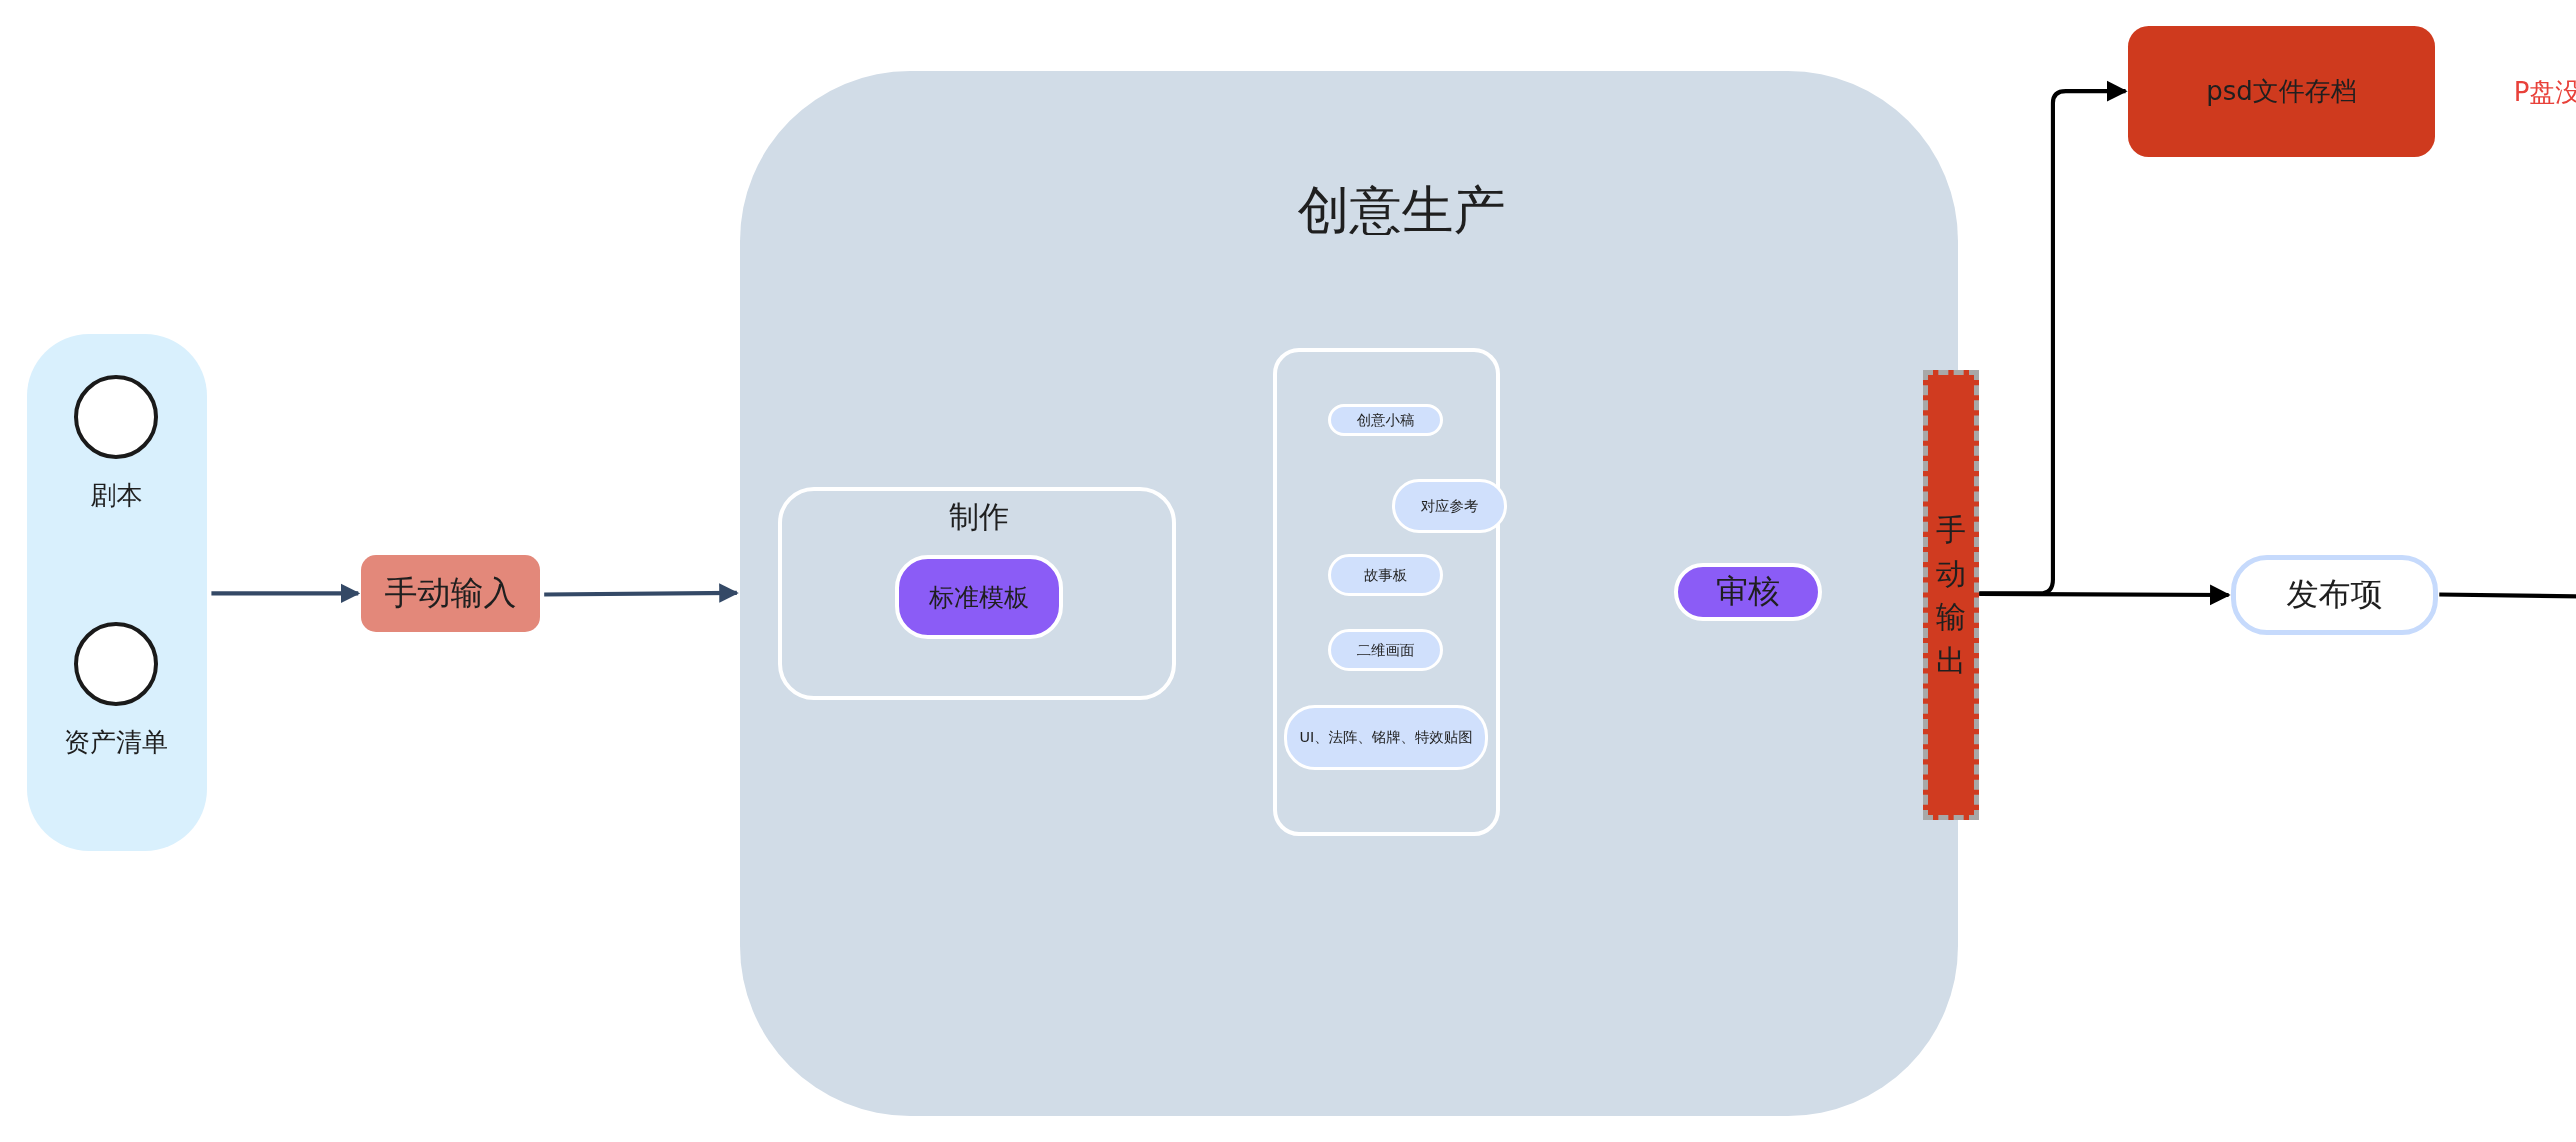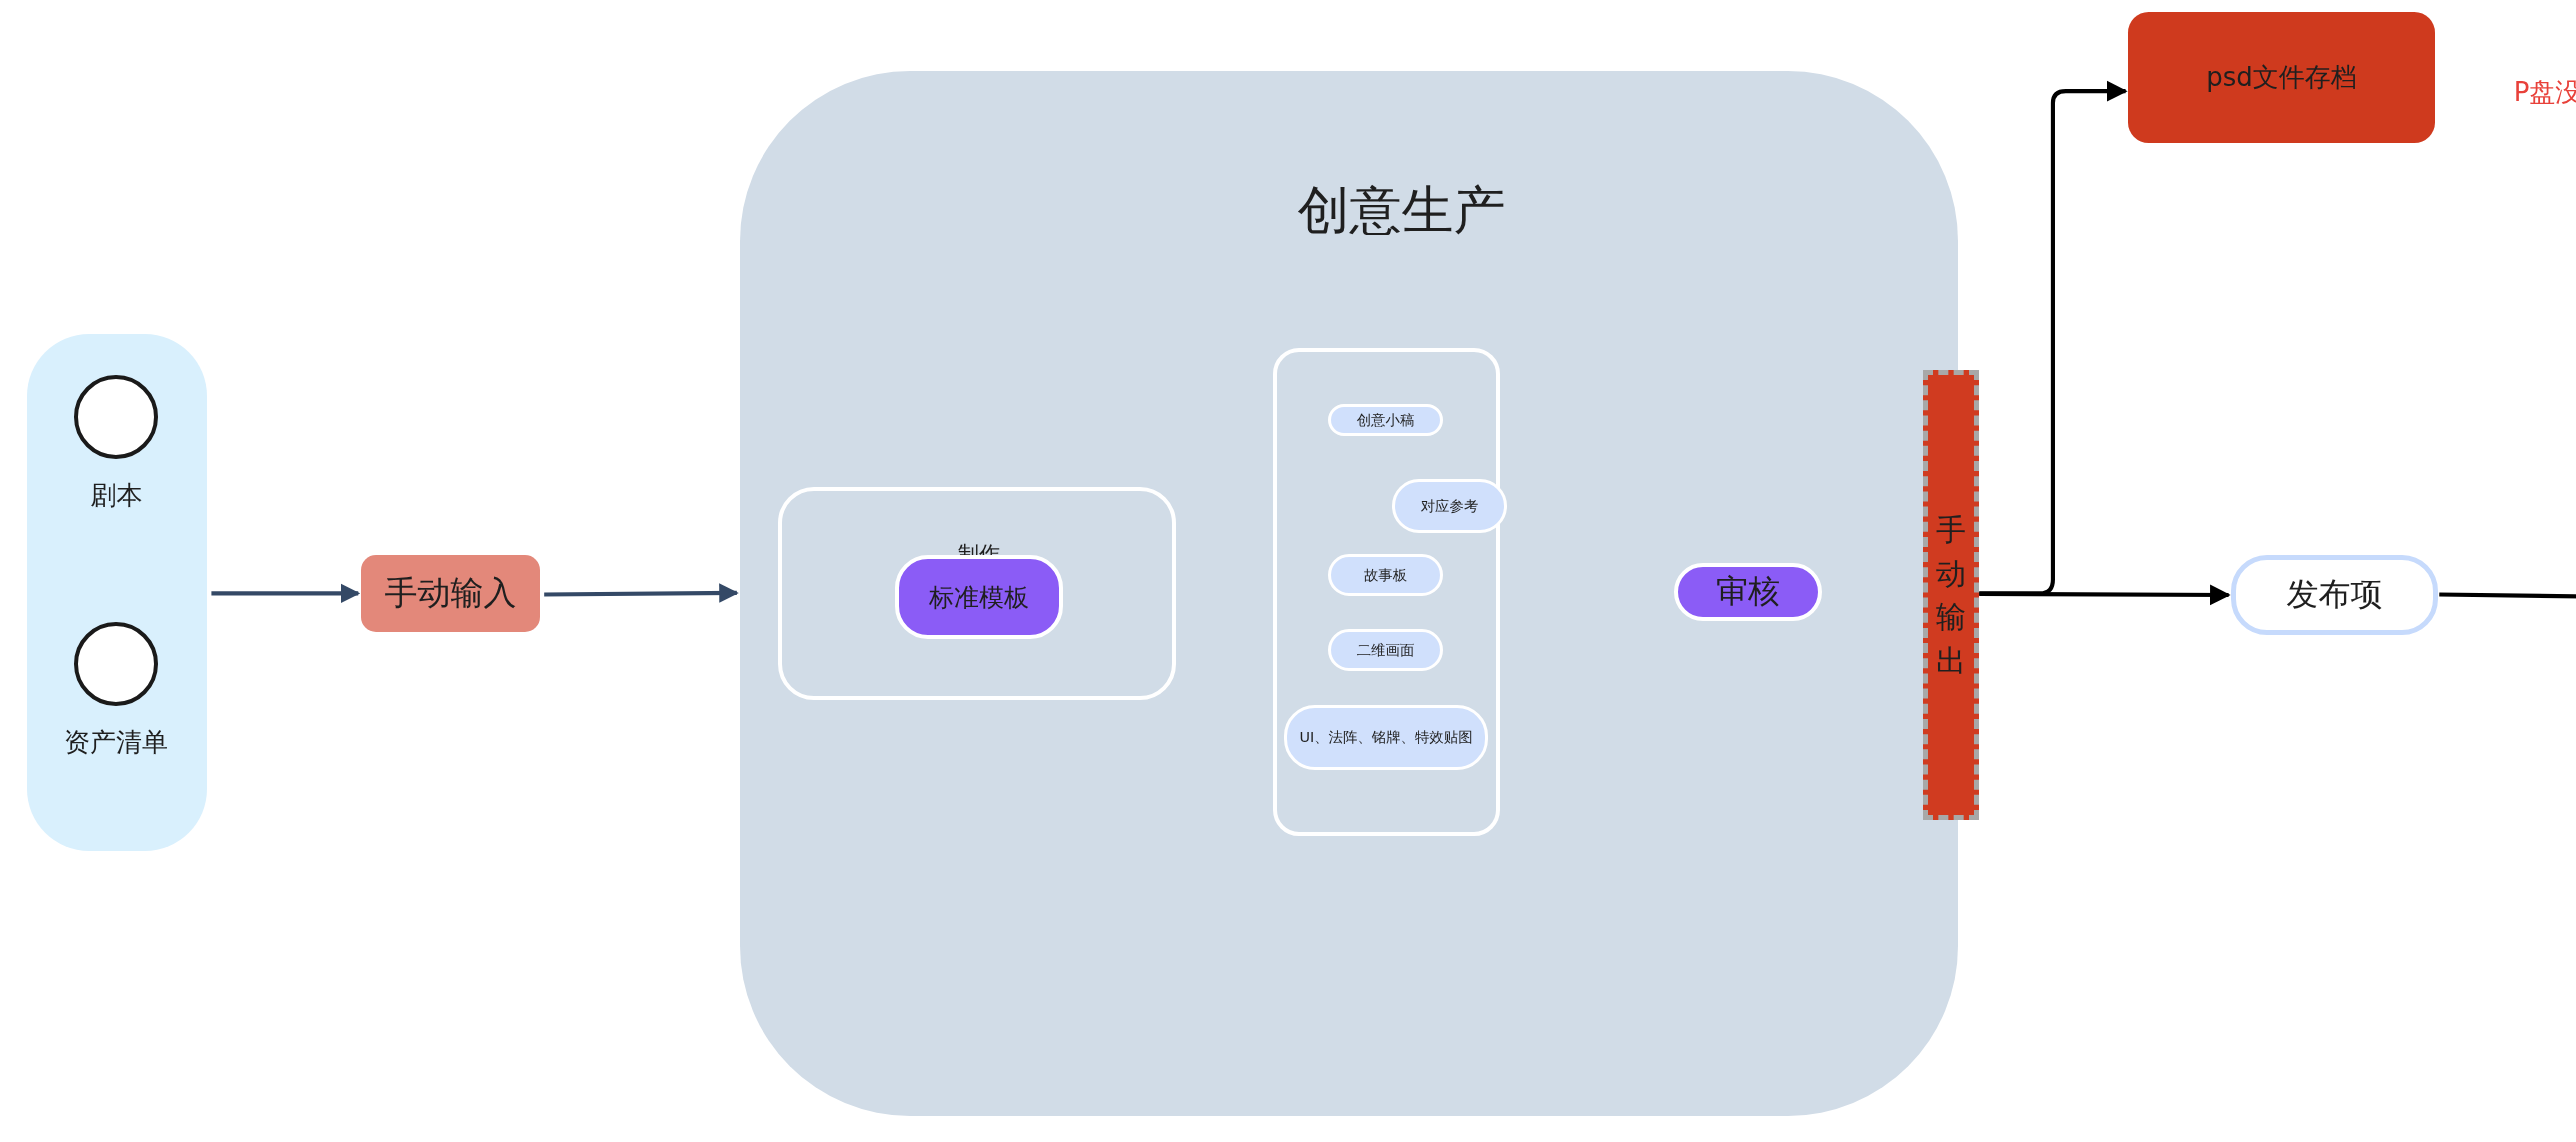--- a/index.html
+++ b/index.html
@@ -13,31 +13,31 @@
   #input-container { left: 27px; top: 334px; width: 180px; height: 517px; background: #d9f0fd; border-radius: 62px; }
   .circle { width: 84px; height: 84px; border-radius: 50%; border: 4.6px solid #1a1a1a; background: #fff; }
   .lbl-m { font-size: 26px; }
 
   #manual-input { left: 361px; top: 555px; width: 179px; height: 77px; background: #e3887a; border-radius: 15px; font-size: 33px; }
 
   
   #production { left: 740px; top: 71px; width: 1218px; height: 1045px; background: #d1dce7; border-radius: 170px; }
   #production-title { left: 1278px; top: 170px; width: 247px; height: 82px; font-size: 52px; }
   #make-box { left: 778px; top: 487px; width: 398px; height: 213px; border: 4.1px solid #fff; border-radius: 36px; }
-  #make-title { left: 907px; top: 497px; width: 144px; height: 41px; font-size: 21px; margin-top: 36px; }
+  #make-title { left: 907px; top: 497px; width: 144px; height: 41px; font-size: 30px; }
   #template-btn { left: 895px; top: 555px; width: 168px; height: 84px; background: #8b5cf6; border: 4.1px solid #fff; border-radius: 33px; font-size: 25px; }
 
   #list-box { left: 1273px; top: 348px; width: 227px; height: 488px; border: 4.1px solid #fff; border-radius: 26px; }
   .pill { background: #d0e0fc; border: 3.6px solid #fff; border-radius: 31px; font-size: 14.4px; }
   #review { left: 1674px; top: 563px; width: 148px; height: 58px; border: 4.1px solid #fff; border-radius: 31px; font-size: 32px; background: #8b5cf6; }
 
   #manual-output { left: 1923px; top: 370px; width: 56px; height: 450px; background: #d03b20;
                    border: 5.2px dashed #a8a8a8; font-size: 30px; line-height: 1.45; flex-direction: column; }
 
-  #psd-box { left: 2128px; top: 12px; width: 307px; height: 131px; background: #cf3a1e; border-radius: 20.6px; font-size: 26px; }
+  #psd-box { left: 2128px; top: 26px; width: 307px; height: 131px; background: #cf3a1e; border-radius: 20.6px; font-size: 26px; }
   #p-note { left: 2504px; top: 72px; width: 165px; height: 41px; font-size: 26px; color: #e8413a; }
 
   #publish { left: 2231px; top: 555px; width: 207px; height: 80px; background: #fff; border: 5.2px solid #c6dafc; border-radius: 36px; font-size: 32px; }
 </style>
 </head>
 <body>
 
 <svg class="wires" viewBox="0 0 6854 2217">
   <defs>
     <marker id="arrNavy" markerWidth="10" markerHeight="10" refX="9" refY="5" orient="auto" markerUnits="userSpaceOnUse" viewBox="0 0 10 10">

